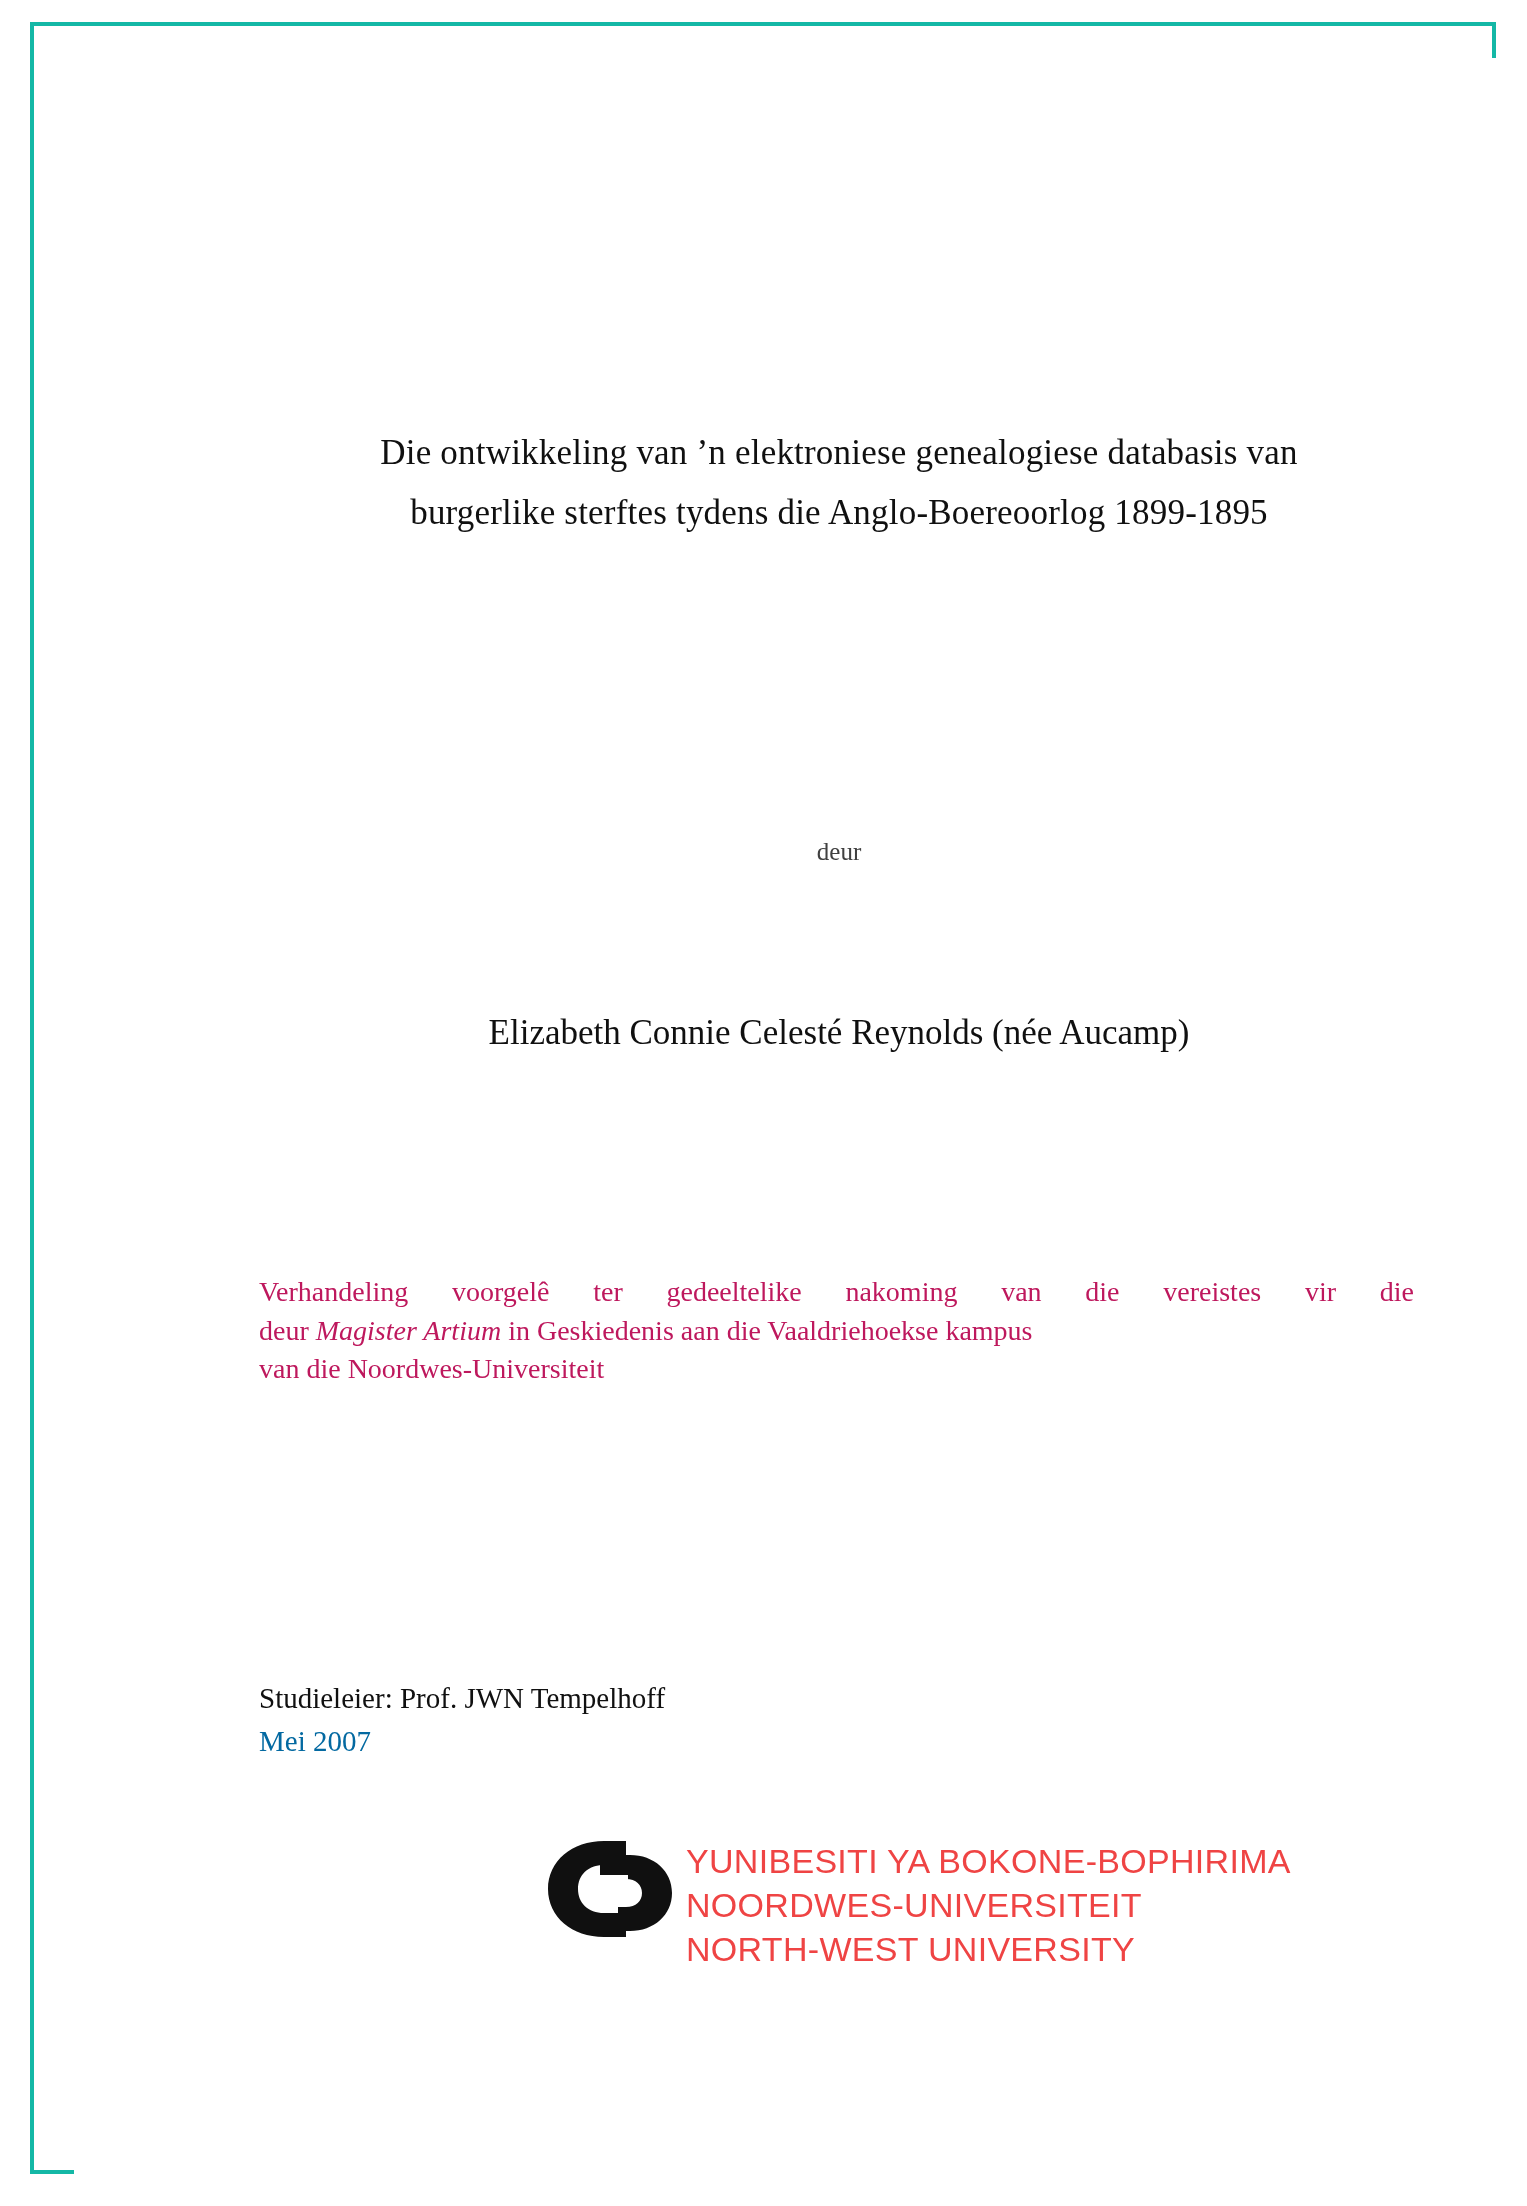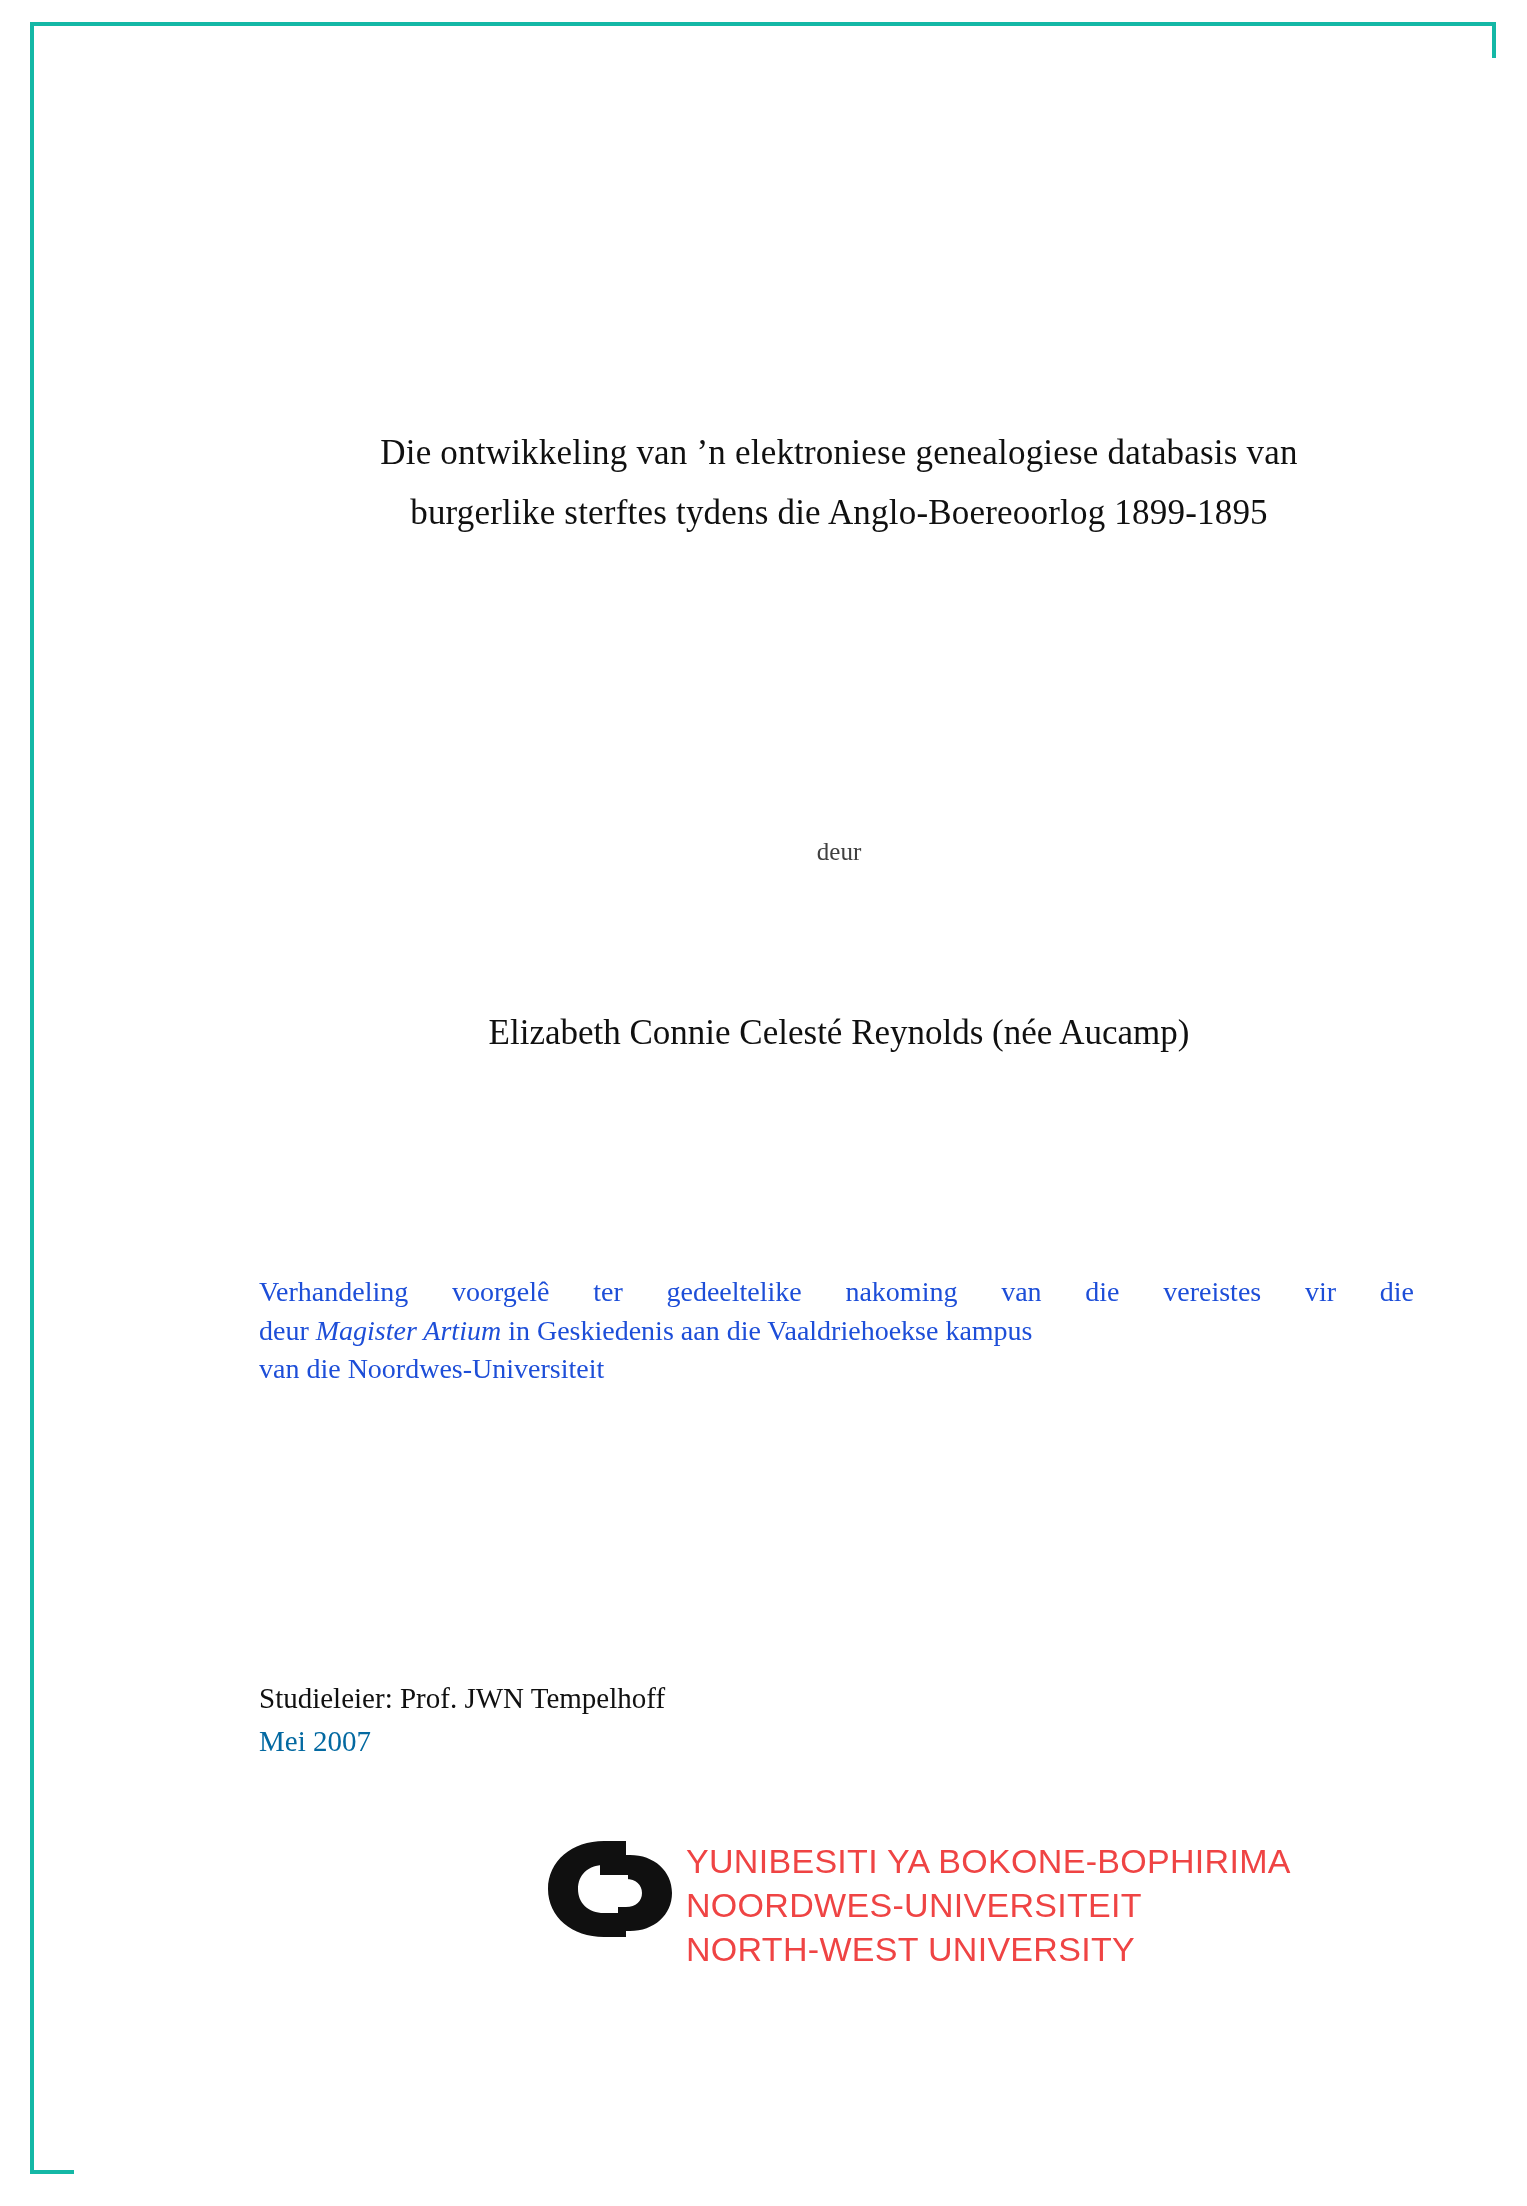--- a/index.html
+++ b/index.html
@@ -92,21 +92,21 @@
     color: #101010;
   }
 
   .statement {
     position: absolute;
     top: 1215px;
     left: 0;
     width: 1155px;
     font-size: 28px;
     line-height: 1.38;
-    color: #1d4ed8;
+    color: #be185d;
   }
   .statement .just {
     display: block;
     text-align: justify;
     text-align-last: justify;
   }
   .statement .l2, .statement .l3 {
     display: block;
     text-align: left;
   }

